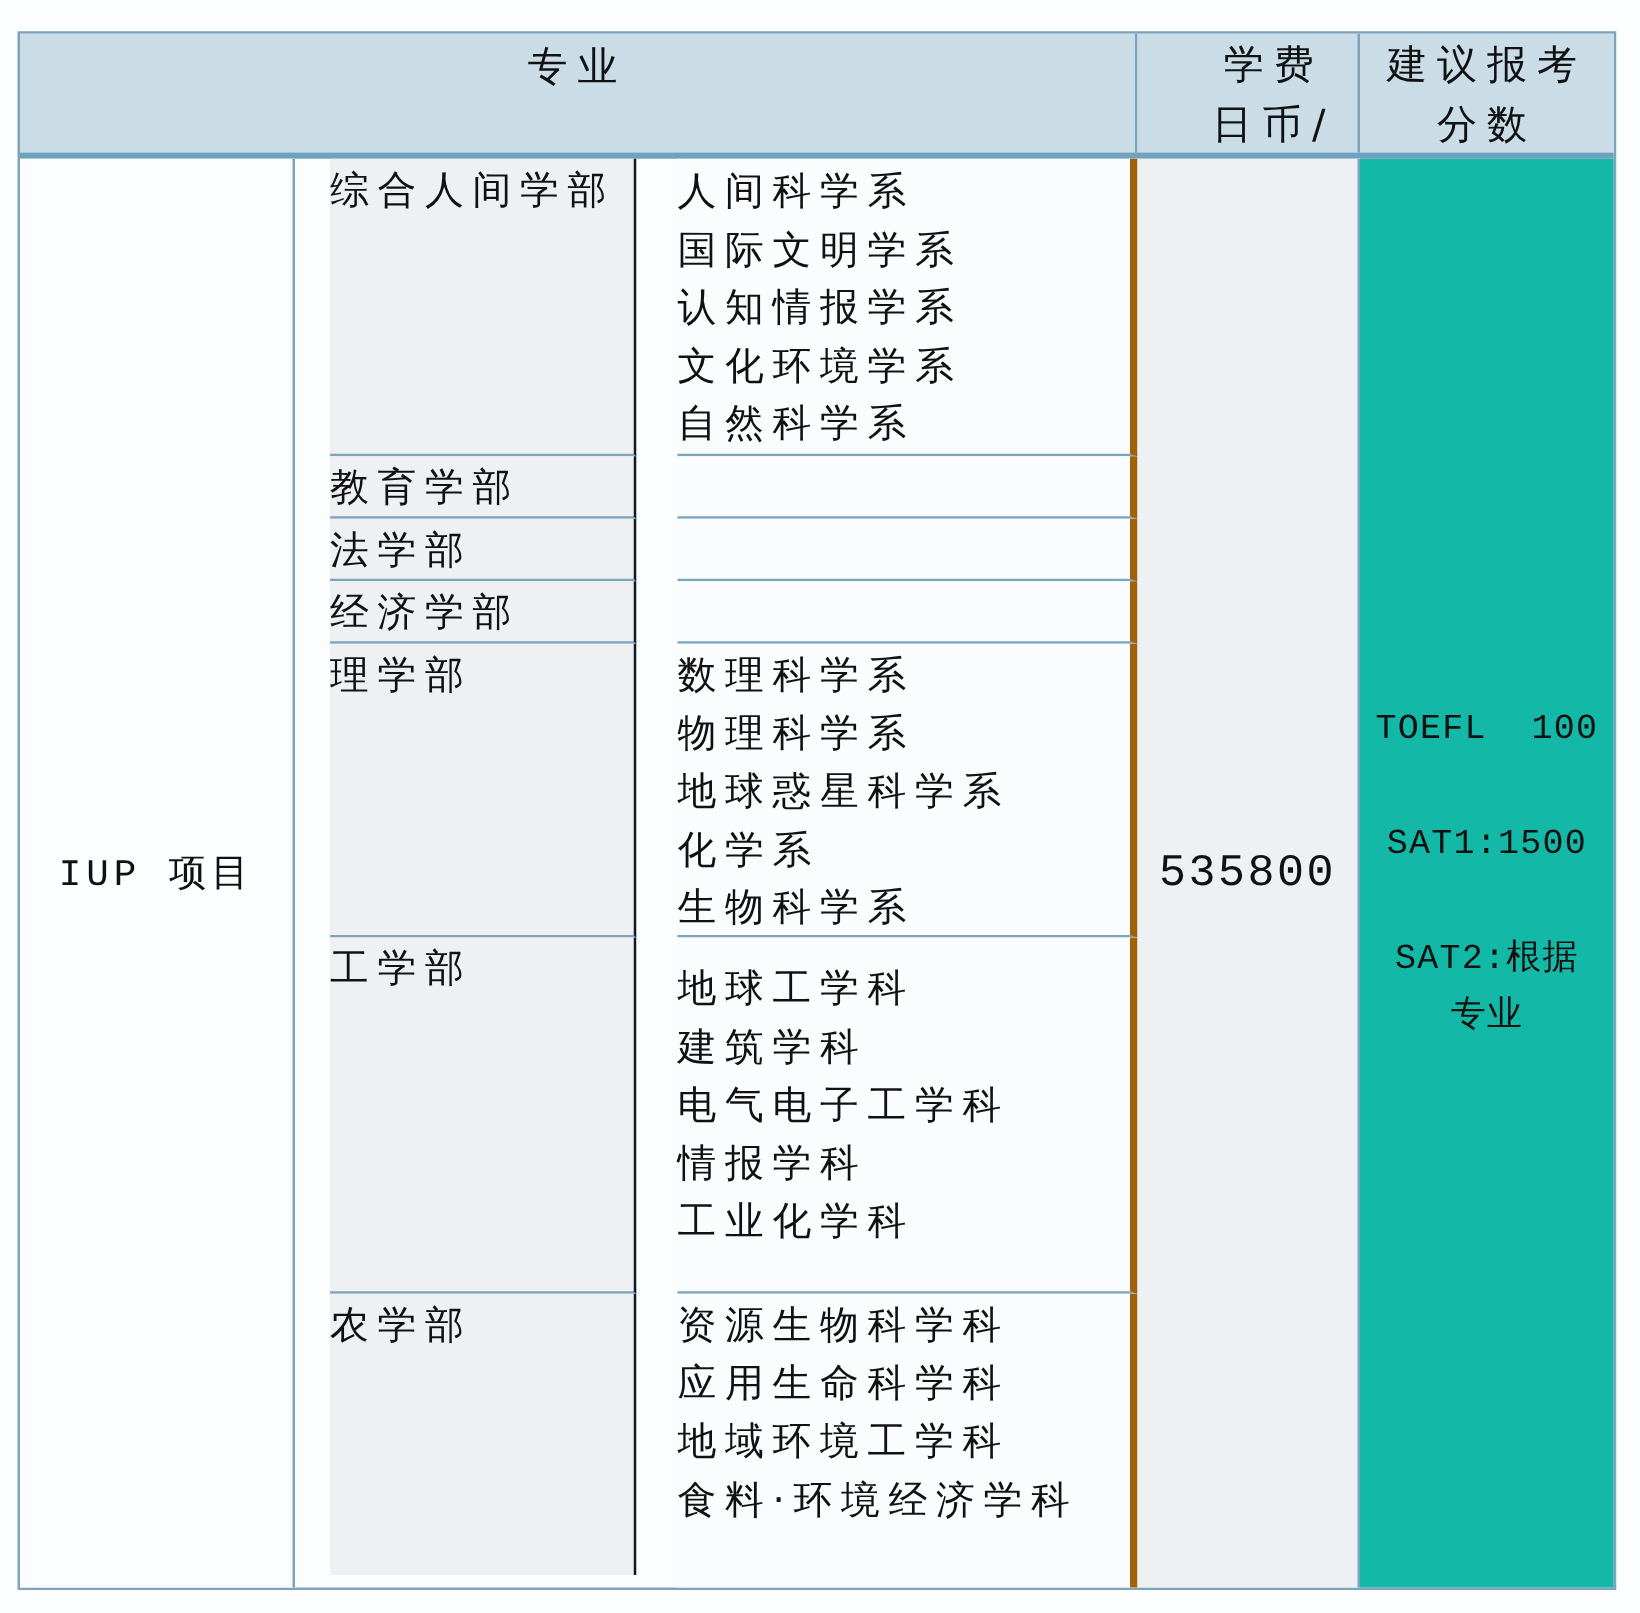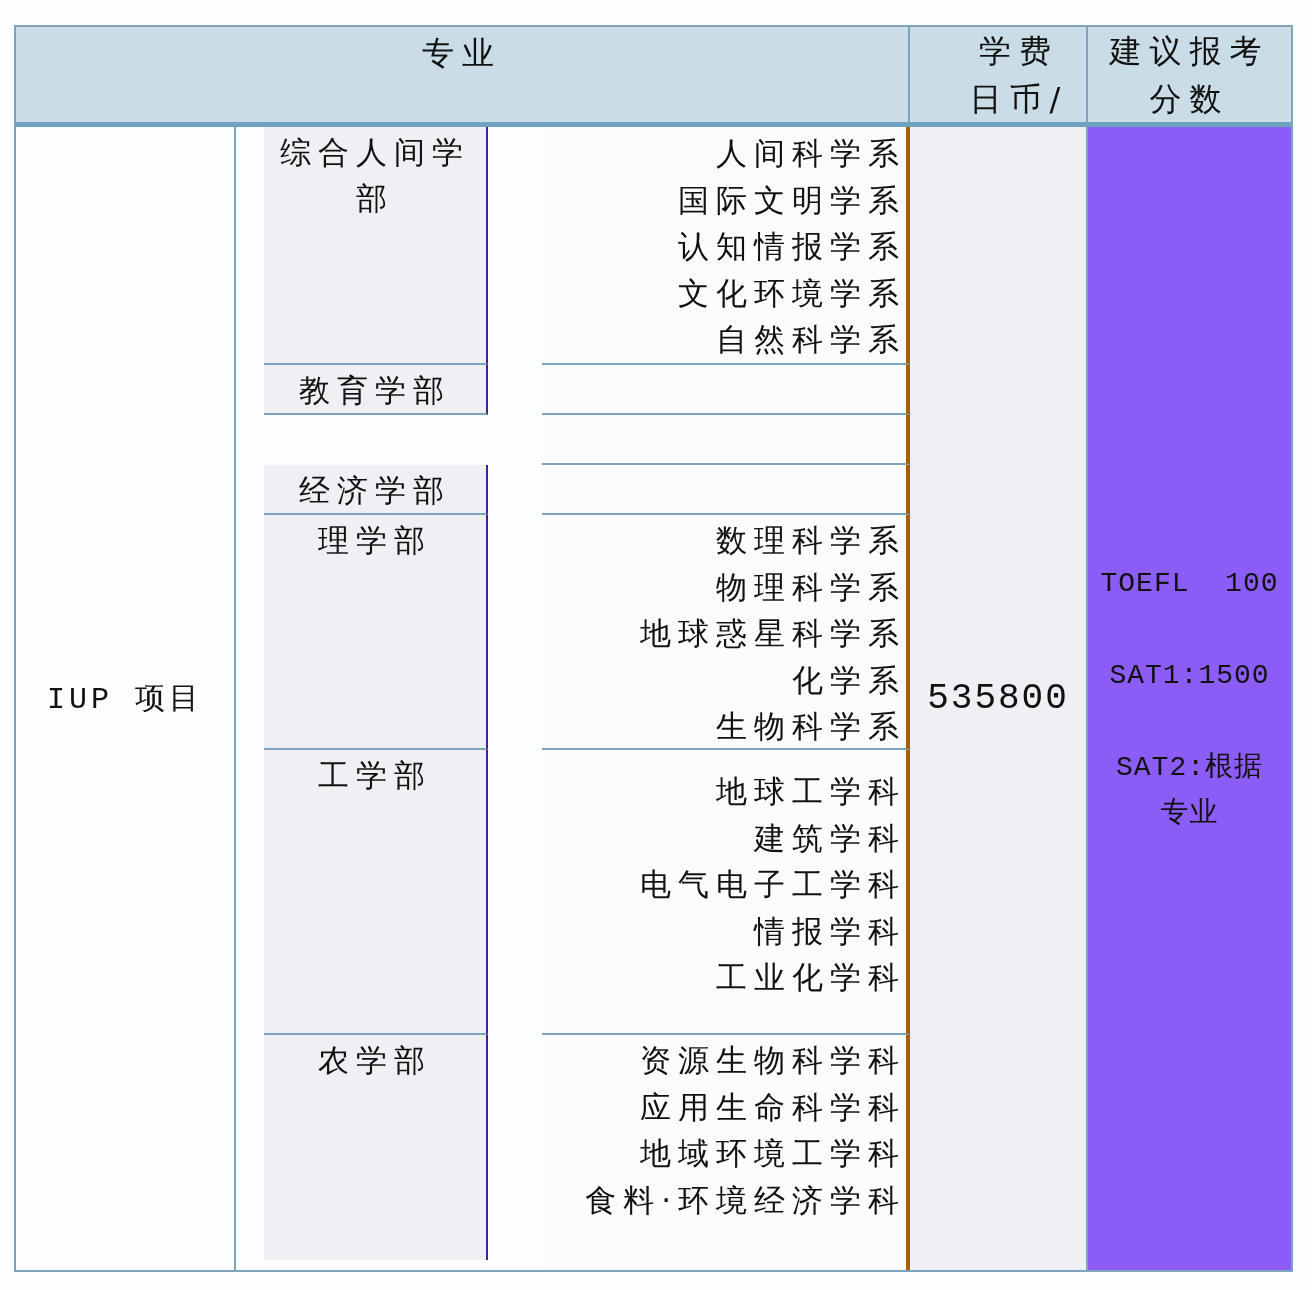--- a/index.html
+++ b/index.html
@@ -6,27 +6,27 @@
     body { width: 1312px; height: 1290px; position: relative; overflow: hidden;
            font-family: "DejaVu Sans", sans-serif; color: #111; }
     .tbl { position: absolute; left: 14px; top: 25px; width: 1279px; height: 1247px;
            border: 2px solid #7ea3bd; box-sizing: border-box; background: #fcfdff; }
     .cell { position: absolute; box-sizing: border-box; }
     .hdr { background: #cadde7; top: 0; height: 95px; border-right: 2px solid #7ea3bd; }
     .hdr-sep { position: absolute; left: 0; right: 0; top: 95px; height: 5px; background: #6fa2bf; }
     .hdr-text { font-size: 32px; letter-spacing: 8px; text-align: center; line-height: 48px; }
     .col-iup { left: 0; width: 220px; top: 100px; bottom: 0; border-right: 2px solid #7ea3bd;
                background: #fcfdff; display: flex; align-items: center; justify-content: center; }
-    .col-fac { left: 248px; width: 224px; background: #eef0f3; border-right: 2px solid #4c1d95;
-               border-bottom: 2px solid #7ea3bd; text-align: center; }
-    .col-dept { left: 526px; width: 368px; background: #fafcfe; border-right: 4px solid #a16207;
-                border-bottom: 2px solid #7ea3bd; text-align: right; }
+    .col-fac { left: 248px; width: 245px; background: #eef0f3; border-right: 2px solid #0f172a;
+               border-bottom: 2px solid #7ea3bd; }
+    .col-dept { left: 526px; width: 368px; background: #fafcfe; border-right: 6px solid #a16207;
+                border-bottom: 2px solid #7ea3bd; text-align: left; }
     .col-fee { left: 894px; width: 178px; top: 100px; bottom: 0; background: #eef0f3;
                border-right: 2px solid #7ea3bd; display: flex; align-items: center; justify-content: center; }
-    .col-score { left: 1072px; right: 0; top: 100px; bottom: 0; background: #8b5cf6;
+    .col-score { left: 1072px; right: 0; top: 100px; bottom: 0; background: #14b8a6;
                  display: flex; flex-direction: column; align-items: center; justify-content: center; }
     .fac-label { font-size: 31px; letter-spacing: 7px; line-height: 46px; padding-top: 2px; }
     .dept-line { font-size: 31px; letter-spacing: 7px; line-height: 46.5px; }
     .mono { font-family: "Liberation Mono", "DejaVu Sans Mono", monospace; }
     .iup { font-size: 30px; letter-spacing: 4px; }
     .fee { font-size: 36px; letter-spacing: 2px; }
     .score-line { font-size: 28px; letter-spacing: 1px; text-align: center; line-height: 46px; }
     .score-gap { height: 46px; }
   </style>
 </head>
@@ -60,20 +60,23 @@
     <div class="dept-line">认知情报学系</div>
     <div class="dept-line">文化环境学系</div>
     <div class="dept-line">自然科学系</div>
   </div>
 
   <div class="cell col-fac" style="top:338px;height:50px;">
     <div class="fac-label">教育学部</div>
   </div>
   <div class="cell col-dept" style="top:338px;height:50px;"></div>
 
+  <div class="cell col-fac" style="top:388px;height:50px;">
+    <div class="fac-label">法学部</div>
+  </div>
   <div class="cell col-dept" style="top:388px;height:50px;"></div>
 
   <div class="cell col-fac" style="top:438px;height:50px;">
     <div class="fac-label">经济学部</div>
   </div>
   <div class="cell col-dept" style="top:438px;height:50px;"></div>
 
   <div class="cell col-fac" style="top:488px;height:235px;">
     <div class="fac-label">理学部</div>
   </div>

